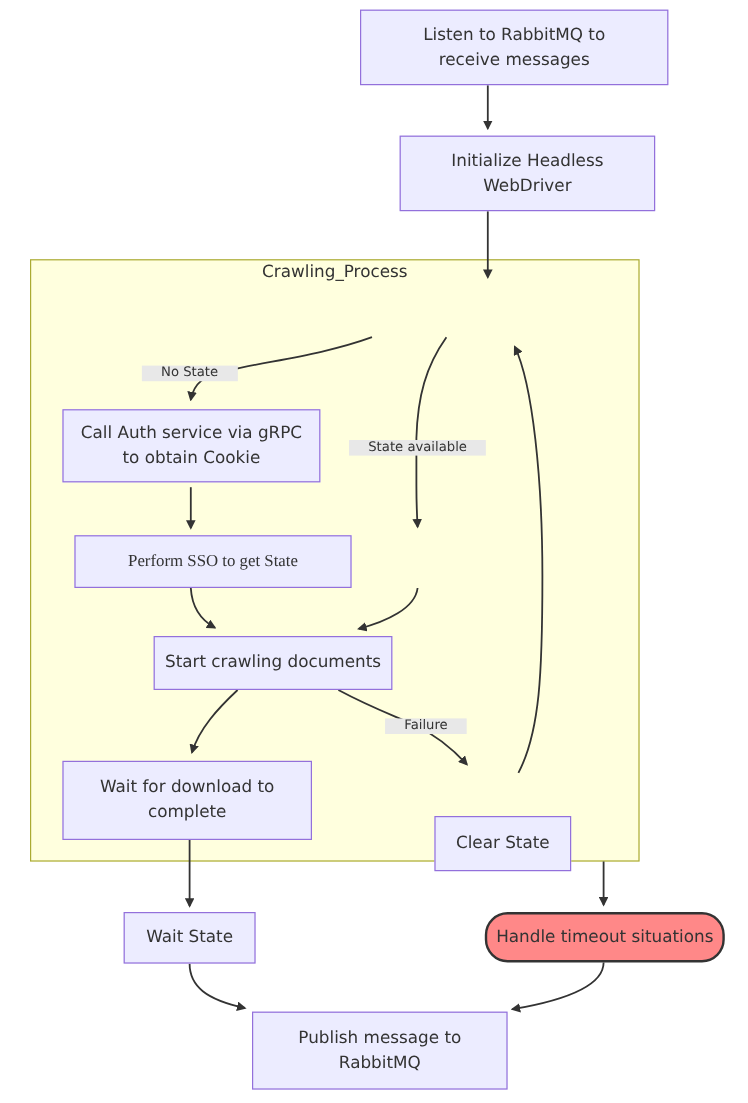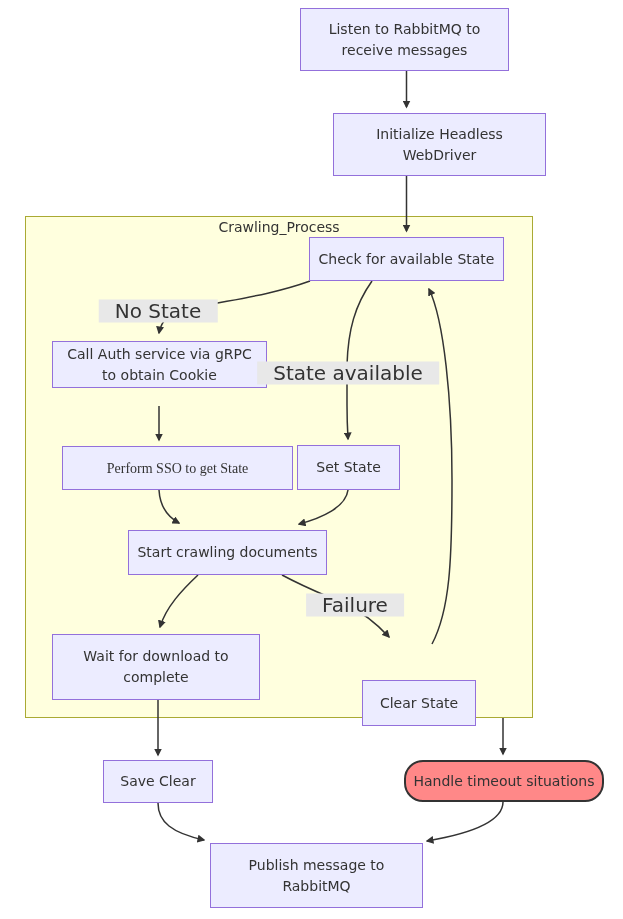--- a/index.html
+++ b/index.html
@@ -64,21 +64,21 @@
   }
   .node.error {
     background: var(--error-fill);
     border: 2px solid var(--error-border);
   }
   .edge-label {
     position: absolute;
     transform: translate(-50%, -50%);
     background: var(--label-bg);
     padding: 0 16px;
-    font-size: 20px;
+    font-size: 11px;
     line-height: 1.15;
     color: var(--text);
     white-space: nowrap;
   }
 </style>
 </head>
 <body>
 
 <div class="canvas">
 
@@ -101,43 +101,41 @@
     <path class="edge" d="M348,490 C346,507 322,518 299,524" marker-end="url(#arrowhead)"></path>
     <path class="edge" d="M198,575 C182,590 166,607 160,627" marker-end="url(#arrowhead)"></path>
     <path class="edge" d="M282,575 C310,590 330,597 345,604 C362,612 378,625 389,637" marker-end="url(#arrowhead)"></path>
     <path class="edge" d="M432,644 C450,610 452,560 452,480 C452,400 444,320 429,289" marker-end="url(#arrowhead)"></path>
     <path class="edge" d="M158,700 L158,755" marker-end="url(#arrowhead)"></path>
     <path class="edge" d="M503,718 L503,754" marker-end="url(#arrowhead)"></path>
     <path class="edge" d="M158,803 C158,822 172,833 204,840" marker-end="url(#arrowhead)"></path>
     <path class="edge" d="M503,802 C503,822 468,834 427,841" marker-end="url(#arrowhead)"></path>
   </svg>
 
-  <div class="node" style="left:300px; top:8px; width:209px; height:63px;">Listen to RabbitMQ to
+  <div class="node" style="left:300px; top:8px; width:257px; height:63px;">Listen to RabbitMQ to
 receive messages</div>
 
   <div class="node" style="left:300px; top:113px; width:213px; height:63px;margin-left:33px;">Initialize Headless
 WebDriver</div>
 
-  <div class="node" style="left:309px; top:237px; width:195px; height:44px;">Check for available State</div>
 
-  <div class="node" style="left:52px; top:341px; width:215px; height:47px;">Call Auth service via gRPC
+  <div class="node" style="left:52px; top:341px; width:215px; height:61px;">Call Auth service via gRPC
 to obtain Cookie</div>
 
   <div class="node" style="left:62px; top:446px; width:231px; height:44px;font-family:Liberation Serif, serif;">Perform SSO to get State</div>
 
-  <div class="node" style="left:297px; top:445px; width:103px; height:45px;">Set State</div>
 
   <div class="node" style="left:128px; top:530px; width:199px; height:45px;">Start crawling documents</div>
 
   <div class="node" style="left:52px; top:634px; width:208px; height:66px;">Wait for download to
 complete</div>
 
   <div class="node" style="left:362px; top:644px; width:114px; height:46px;margin-top:36px;">Clear State</div>
 
-  <div class="node" style="left:103px; top:760px; width:110px; height:43px;">Save Clear</div>
+  <div class="node" style="left:103px; top:760px; width:110px; height:43px;">Wait State</div>
 
   <div class="node error" style="left:404px; top:760px; width:200px; height:42px;border-radius:19px;">Handle timeout situations</div>
 
   <div class="node" style="left:210px; top:843px; width:213px; height:65px;">Publish message to
 RabbitMQ</div>
 
   <div class="edge-label" style="left:158px; top:311px;">No State</div>
 
   <div class="edge-label" style="left:348px; top:373px;">State available</div>
 

